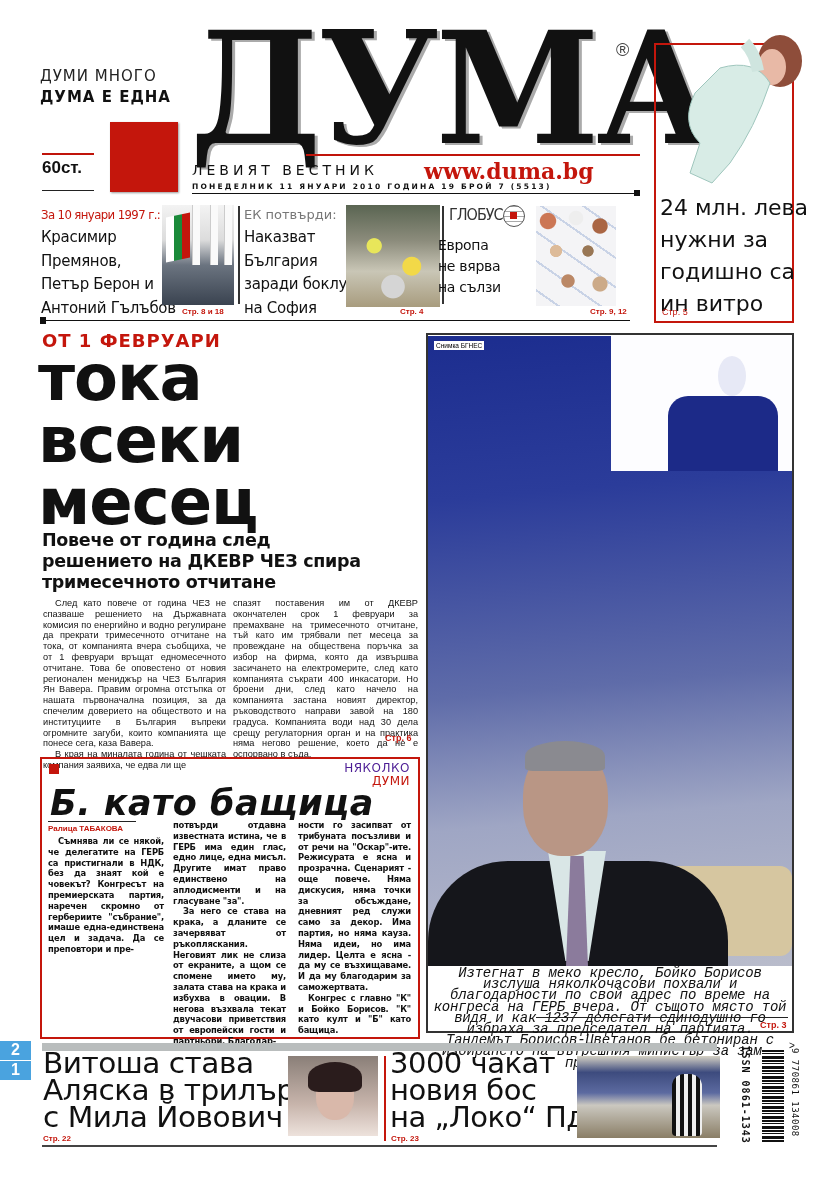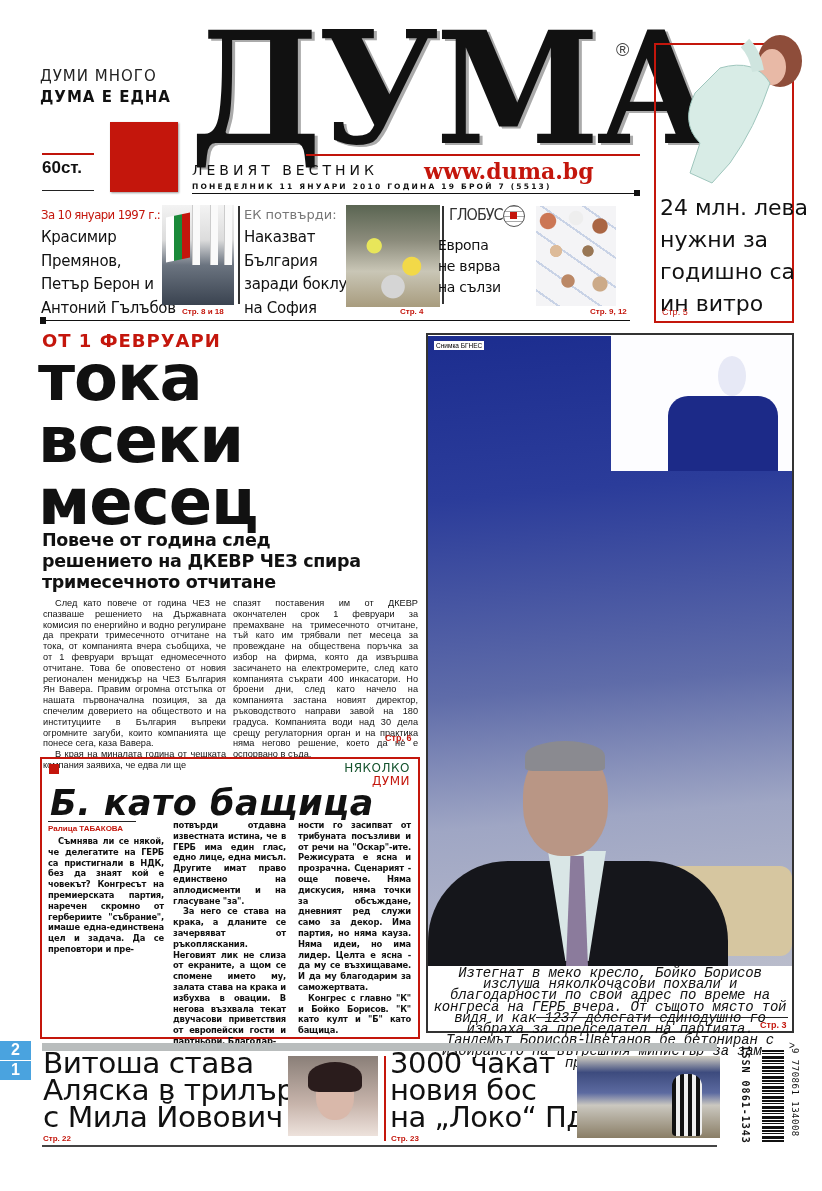--- a/index.html
+++ b/index.html
@@ -59,21 +59,21 @@
   .headline { left: 38px; top: 347px; font-size: 64px; font-weight: bold; line-height: 62px; letter-spacing: -1px; font-family: "DejaVu Sans", sans-serif; width: 390px; }
   .subhead { left: 42px; top: 530px; font-size: 17.5px; font-weight: bold; line-height: 21px; width: 380px; font-family: "DejaVu Sans", sans-serif; letter-spacing: -0.3px; }
   .col1 { left: 43px; top: 598px; width: 183px; font-size: 9.2px; line-height: 10.8px; text-align: justify; font-family: "Liberation Sans", sans-serif; }
   .col2 { left: 233px; top: 598px; width: 185px; font-size: 9.2px; line-height: 10.8px; text-align: justify; font-family: "Liberation Sans", sans-serif; }
   .col1 p, .col2 p { text-indent: 12px; }
   .col2 p { text-indent: 0; }
   .lead-page { left: 385px; top: 733px; font-size: 9px; font-weight: bold; color: #c4160c; }
   
   .op-box { left: 40px; top: 757px; width: 380px; height: 282px; border: 2px solid #c4160c; }
   .op-square { left: 49px; top: 764px; width: 10px; height: 10px; background: #c4160c; }
-  .op-kick1 { left: 300px; top: 761px; width: 110px; text-align: right; font-size: 12px; color: #14532d; letter-spacing: 0.5px; font-family: "DejaVu Sans", sans-serif; }
+  .op-kick1 { left: 300px; top: 761px; width: 110px; text-align: right; font-size: 12px; color: #4c1d95; letter-spacing: 0.5px; font-family: "DejaVu Sans", sans-serif; }
   .op-kick2 { left: 300px; top: 774px; width: 110px; text-align: right; font-size: 12px; color: #c4160c; letter-spacing: 0.5px; font-family: "DejaVu Sans", sans-serif; }
   .op-title { left: 50px; top: 783px; font-size: 35px; font-weight: bold; font-style: italic; letter-spacing: 0.5px; font-family: "DejaVu Sans", sans-serif; }
   .op-author-rule { left: 48px; top: 821px; width: 88px; height: 1px; background: #222; }
   .op-author { left: 48px; top: 824px; font-size: 8px; font-weight: bold; color: #c4160c; }
   .op-col { font-size: 9.3px; line-height: 10.8px; text-align: justify; font-family: "DejaVu Sans Condensed","DejaVu Sans", sans-serif; font-weight: bold; letter-spacing: -0.2px; }
   .op-c1 { left: 48px; top: 836px; width: 116px; }
   .op-c2 { left: 173px; top: 820px; width: 113px; }
   .op-c3 { left: 298px; top: 820px; width: 113px; }
   .op-col p { text-indent: 10px; }
   

